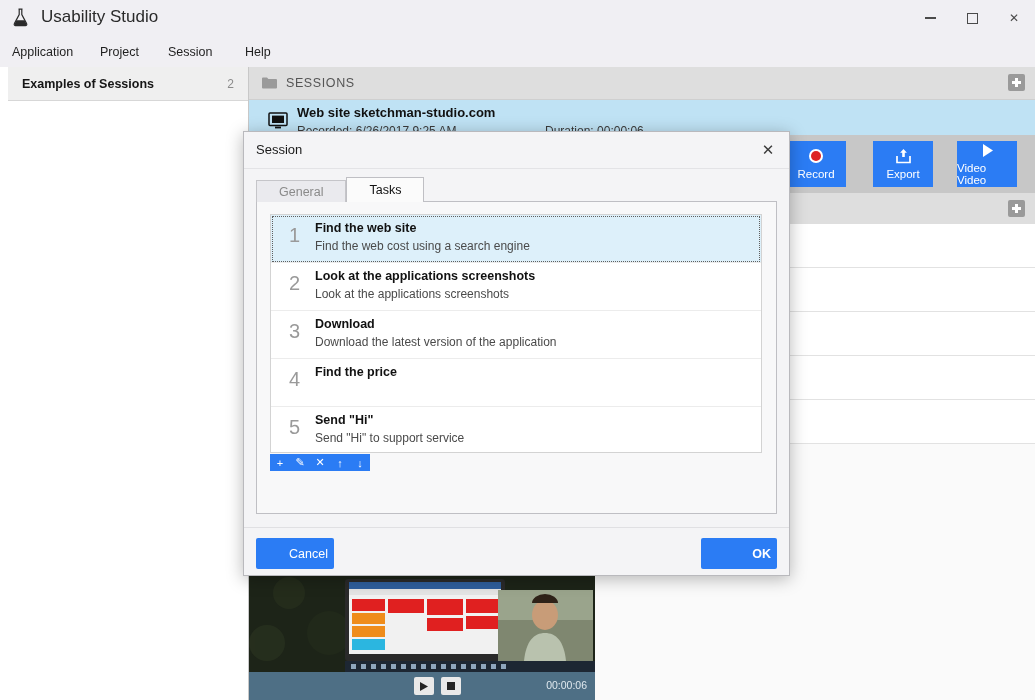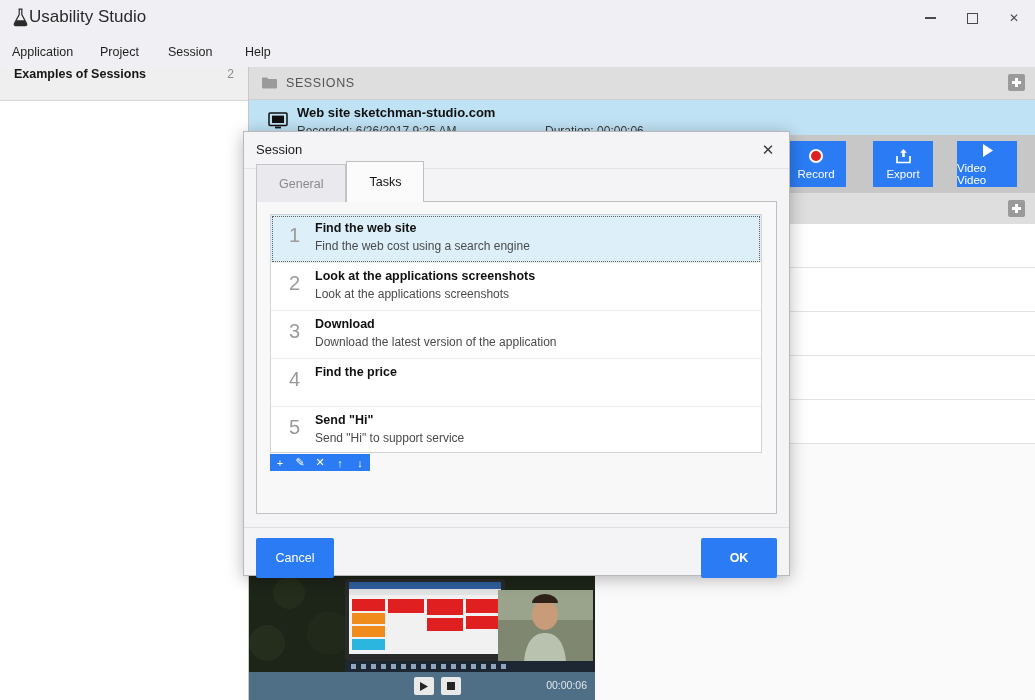--- a/index.html
+++ b/index.html
@@ -6,21 +6,21 @@
   body{
     width:1035px;height:700px;overflow:hidden;position:relative;
     font-family:"Liberation Sans",sans-serif;
     background:#ffffff;color:#1d1d1d;
     -webkit-font-smoothing:antialiased;
   }
   #app{position:absolute;inset:0;background:#fdfdfd;}
 
   
   .titlebar{position:absolute;left:0;top:0;width:1035px;height:36px;background:#f0eff3;}
-  .app-title{position:absolute;left:12px;top:7px;display:flex;align-items:flex-end;gap:0;
+  .app-title{position:absolute;left:12px;top:7px;display:flex;align-items:flex-end;gap:12px;
     font-size:17px;color:#2a2a2a;}
   .flask-ico{width:17px;height:19px;display:block;}
   .winbtns{position:absolute;right:0;top:0;height:36px;display:flex;}
   .winbtn{width:42px;height:36px;display:flex;align-items:center;justify-content:center;
     color:#4a4a4a;font-size:12px;cursor:default;}
   .dash{width:11px;height:1.5px;background:#4a4a4a;display:block;}
   .sq{width:9px;height:9px;border:1.4px solid #4a4a4a;display:block;}
 
   
   .menubar{position:absolute;left:0;top:36px;width:1035px;height:31px;background:#f0eff3;
@@ -33,22 +33,22 @@
   .panel-head .folder{margin-left:13px;margin-right:9px;}
   .panel-title{font-size:12.5px;letter-spacing:.6px;color:#555;}
   .plusbtn{position:absolute;right:10px;top:7px;width:17px;height:17px;background:#9a9a9a;
     border-radius:2px;display:flex;align-items:center;justify-content:center;cursor:default;}
   .plusbtn:before{content:"";position:absolute;width:9px;height:2.4px;background:#fff;}
   .plusbtn:after{content:"";position:absolute;width:2.4px;height:9px;background:#fff;}
 
   
   .projects{position:absolute;left:0;top:67px;width:248px;height:633px;background:#fff;
     border-right:1px solid #c8c8c8;}
-  .proj-row{height:33px;display:flex;background:#efefef;
-    border-bottom:1px solid #d7d7d7;position:relative;cursor:default;}
+  .proj-row{height:33px;display:flex;align-items:center;background:#efefef;
+    border-bottom:1px solid #d7d7d7;position:relative;cursor:default;margin-left:8px;}
   .proj-name{margin-left:14px;font-size:12.5px;font-weight:bold;color:#161616;}
   .proj-count{position:absolute;right:14px;font-size:12px;color:#8c8c8c;}
 
   
   .sessions{position:absolute;left:249px;top:67px;width:786px;height:633px;background:#fafafa;}
   .session-row{height:68px;background:#bfe2f4;position:relative;cursor:default;
     border-bottom:1px solid #a9cede;}
   .monitor-ico{position:absolute;left:19px;top:12px;}
   .sess-title{position:absolute;left:48px;top:5px;font-size:13px;font-weight:bold;color:#111;}
   .sess-meta{position:absolute;left:48px;top:24px;font-size:12px;color:#3a3a3a;}
@@ -85,41 +85,41 @@
     background:#f4f4f6;border:1px solid #b9b9bd;
     box-shadow:0 3px 16px rgba(0,0,0,.28);}
   .dlg-head{height:36px;position:relative;border-bottom:1px solid #e3e3e6;}
   .dlg-title{position:absolute;left:12px;top:10px;font-size:13px;color:#1a1a1a;}
   .dlg-close{position:absolute;right:8px;top:6px;width:26px;height:24px;display:flex;
     align-items:center;justify-content:center;font-size:15px;color:#3a3a3a;cursor:default;}
 
   .dlg-body{position:absolute;left:0;top:36px;width:545px;height:360px;}
   .tabstrip{position:absolute;left:12px;top:10px;display:flex;align-items:flex-end;
     height:24px;z-index:3;}
-  .tab{height:21px;padding:8px 22px;display:flex;align-items:center;font-size:12.5px;
+  .tab{height:21px;padding:0 22px;display:flex;align-items:center;font-size:12.5px;
     border:1px solid #c5c5c9;border-bottom:none;background:#eaeaee;color:#8a8a8a;cursor:default;}
   .tab.active{height:24px;background:#fbfbfb;color:#111;border-color:#bfbfc4;font-weight:normal;}
   .tabpanel{position:absolute;left:12px;top:33px;width:519px;height:311px;background:#f8f8f9;
     border:1px solid #bfbfc4;}
   .listbox{position:absolute;left:13px;top:12px;width:490px;height:237px;background:#fff;
     border:1px solid #d3d3d3;overflow:hidden;}
   .titem{height:47px;position:relative;border-bottom:1px solid #ececec;cursor:default;}
   .titem.sel{background:#ddf0fa;outline:1px dotted #5f5f5f;outline-offset:-2px;}
   .ti-num{position:absolute;left:18px;top:9px;font-size:20px;color:#9a9a9a;font-weight:300;}
   .ti-name{position:absolute;left:44px;top:6px;font-size:12.5px;font-weight:bold;color:#111;}
   .ti-desc{position:absolute;left:44px;top:24px;font-size:12px;color:#4a4a4a;}
   .minitoolbar{position:absolute;left:13px;top:252px;height:17px;background:#2b7cf4;
     display:flex;align-items:center;}
   .mtb{width:20px;height:17px;display:flex;align-items:center;justify-content:center;
     color:#fff;font-size:11px;cursor:default;}
 
   .dlg-foot{position:absolute;left:0;bottom:0;width:545px;height:47px;
     border-top:1px solid #e0e0e3;}
-  .btn{position:absolute;top:10px;height:40px;background:#2b7cf4;color:#fff;border:none;
-    border-radius:2px;font-size:12.5px;font-family:inherit;cursor:default;}
+  .btn{position:absolute;top:10px;height:31px;background:#2b7cf4;color:#fff;border:none;
+    border-radius:2px;font-size:12.5px;font-family:inherit;cursor:default;text-align:right;}
   .btn.cancel{left:12px;width:78px;}
   .btn.ok{right:12px;width:76px;font-weight:bold;}
 </style>
 </head>
 <body>
 
 <div id="app">
 
   <div class="titlebar">
     <div class="app-title">

